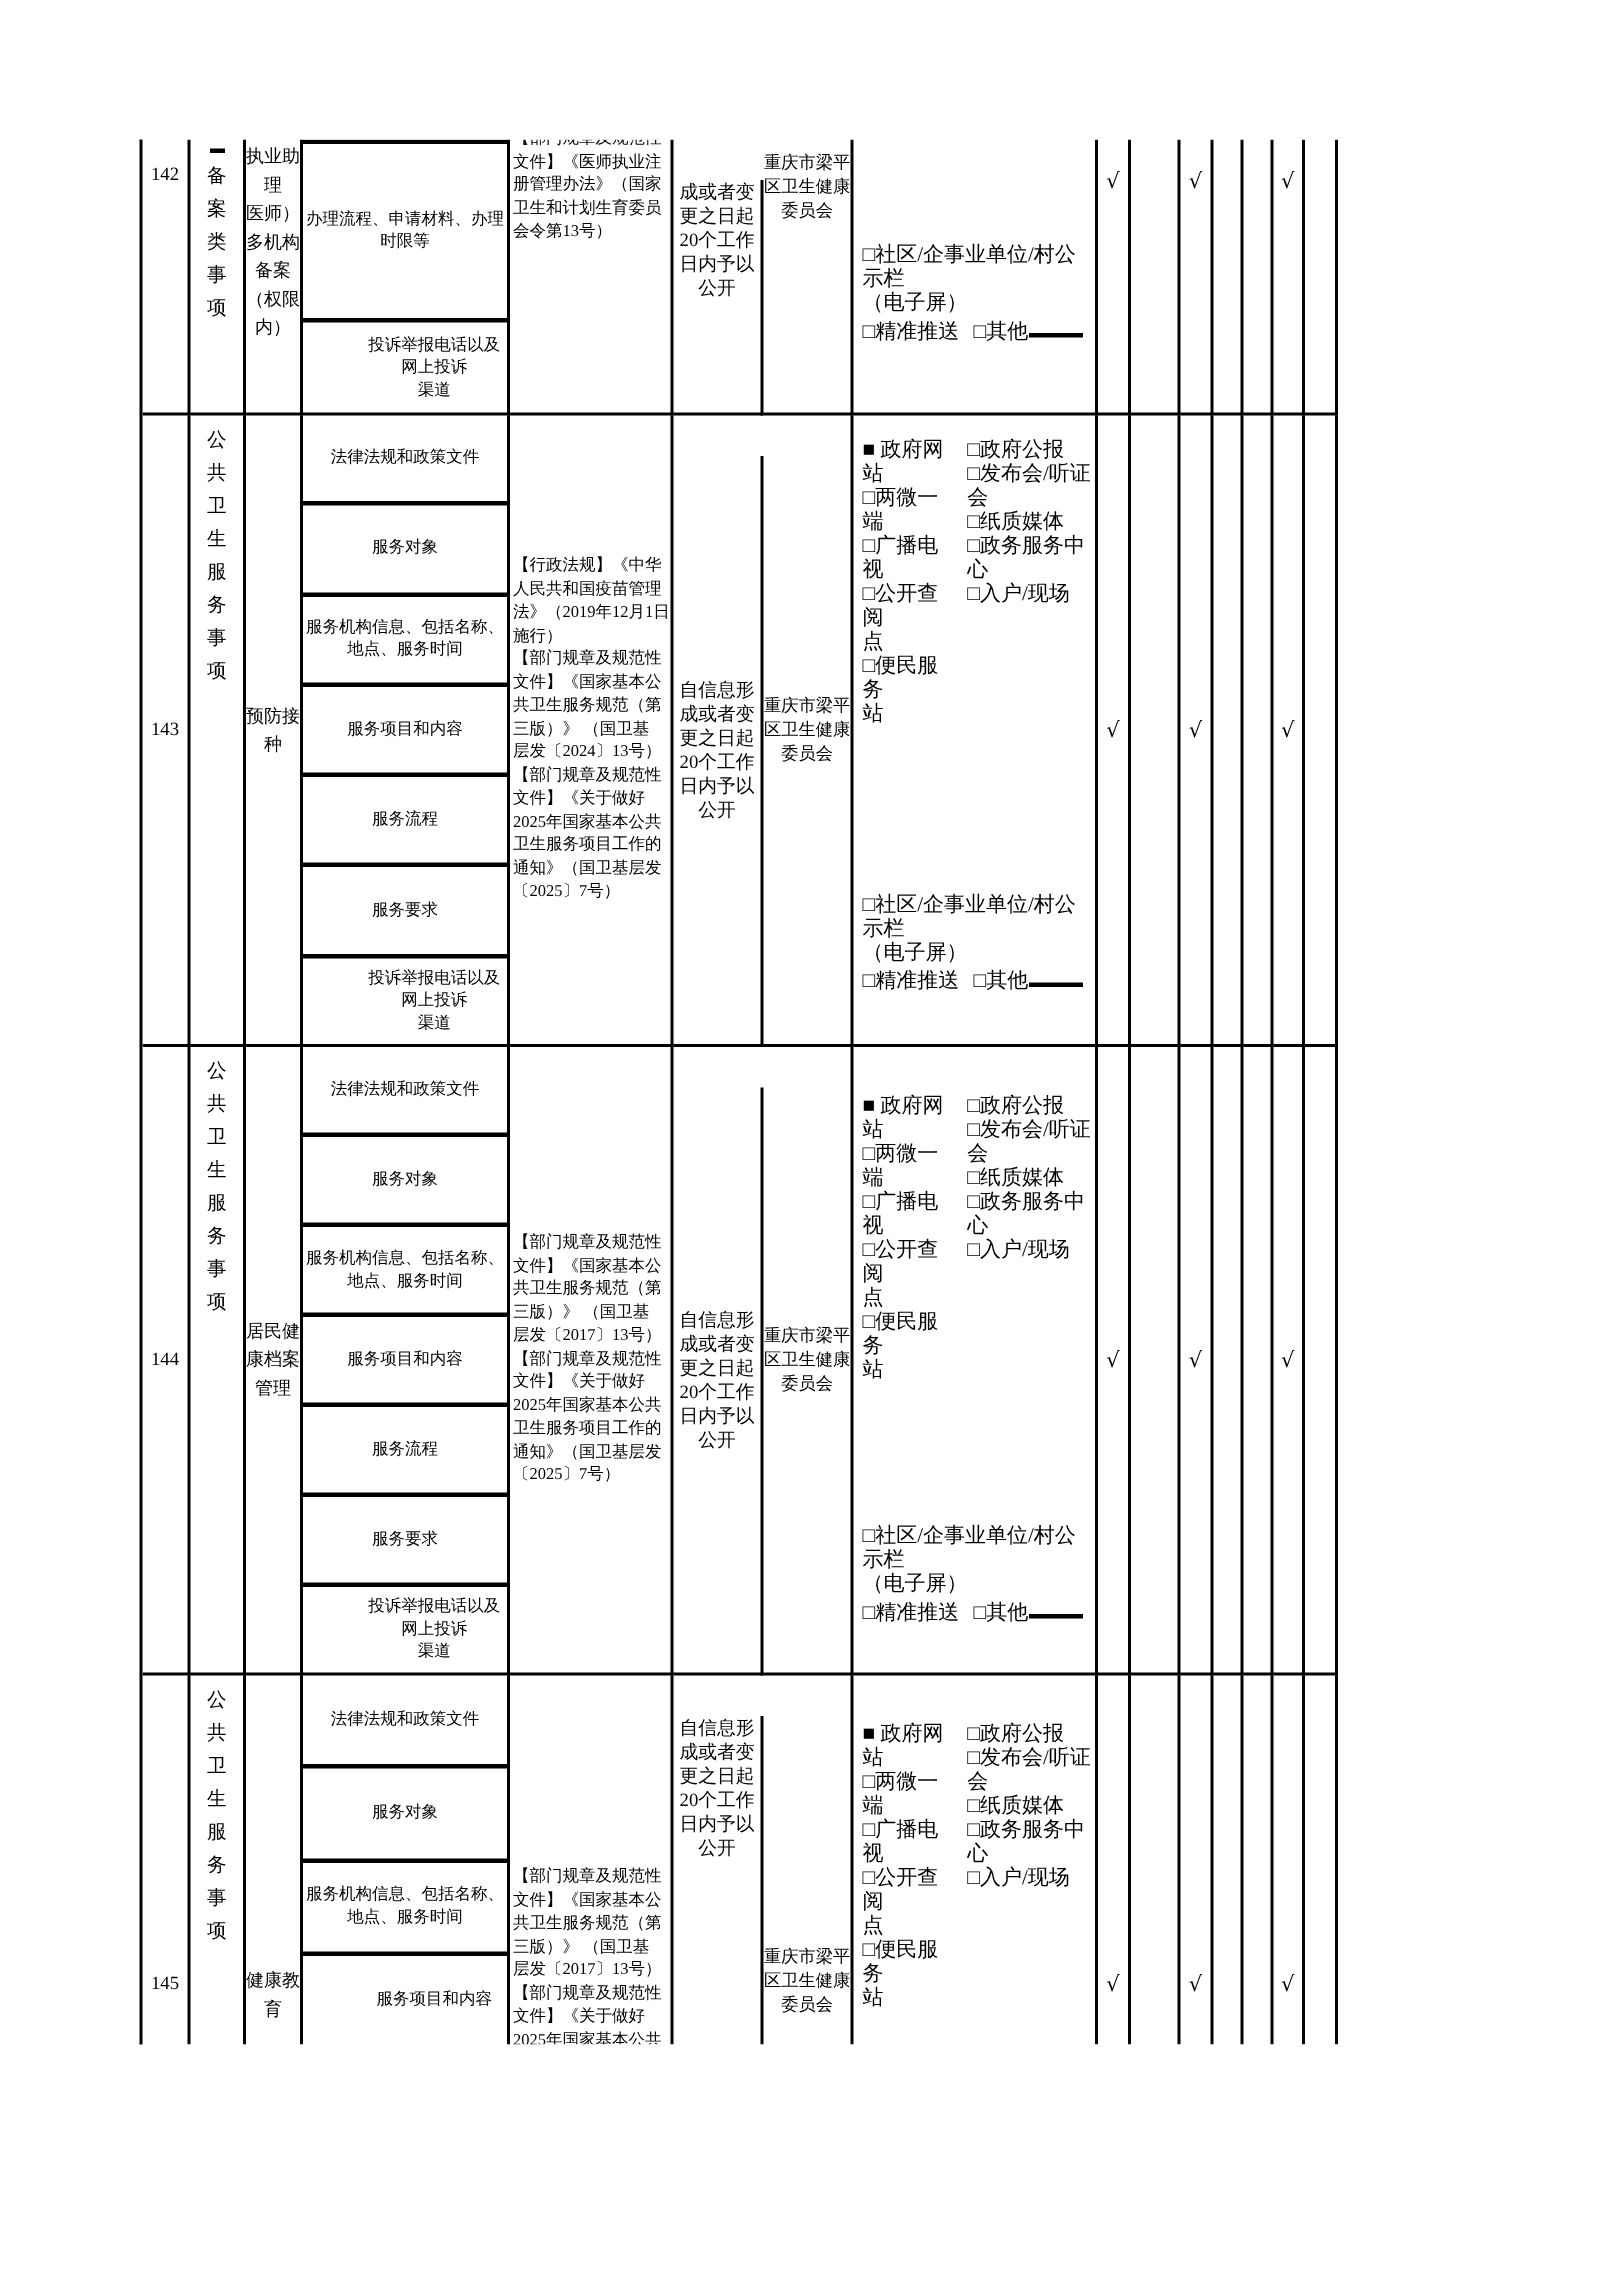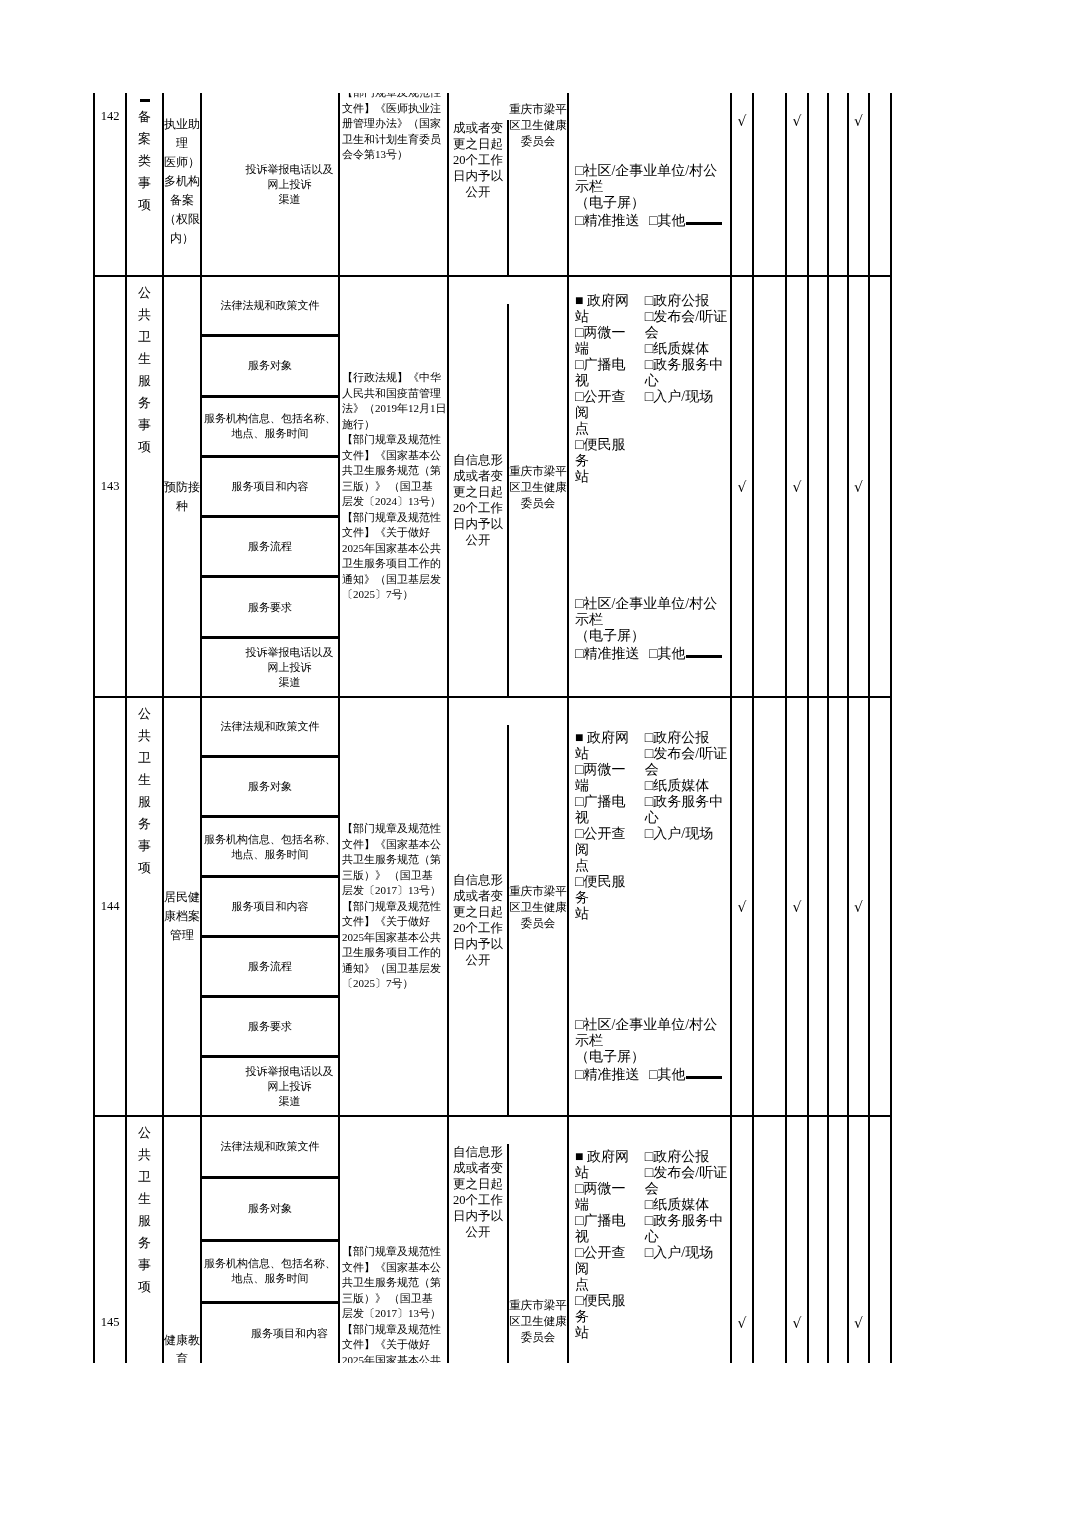--- a/index.html
+++ b/index.html
@@ -25,21 +25,21 @@
 
   .v-top{align-items:flex-start;}
   .pt2{padding-top:2px}.pt8{padding-top:8px}.pt16{padding-top:16px}.pt20{padding-top:20px}
   .pt127{padding-top:127px}.pt163{padding-top:163px}.pt180{padding-top:180px}
   .pt194{padding-top:194px}.pt198{padding-top:198px}
 
   .num{font-size:12.5px;}
   .cat{flex-direction:column;align-items:center;justify-content:flex-start;padding-top:5px;}
   .vert{white-space:pre-line;line-height:22px;font-size:13px;}
   .stub{width:10px;height:3px;background:#000;margin:1px auto 4px auto;}
-  .itemtxt{white-space:pre-line;line-height:19px;font-size:12px;margin-top:20px;}
+  .itemtxt{white-space:pre-line;line-height:19px;font-size:12px;}
 
   .content-col{flex-direction:column;align-items:stretch;padding:0;}
   .sub{
     flex:1;border-bottom:3px solid #000;display:flex;align-items:center;justify-content:center;
     white-space:pre-line;font-size:11px;line-height:15px;text-align:center;padding:0 1px;
     box-sizing:border-box;overflow:hidden;
   }
   .sub:last-child{border-bottom:none;padding-left:40px;}
   .s124{flex:0 0 122px;}
   .btop{border-top:3px solid #000;}
@@ -86,20 +86,22 @@
     <div class="cell item v-top pt2">
       <div class="itemtxt">执业助
 理
 医师）
 多机构
 备案
 （权限
 内）</div>
     </div>
     <div class="cell content-col">
+      <div class="sub s124 btop">办理流程、申请材料、办理
+时限等</div>
       <div class="sub">投诉举报电话以及网上投诉
 渠道</div>
     </div>
     <div class="cell basis v-top">
       <div class="basis-txt clip-top8">【部门规章及规范性
 文件】《医师执业注
 册管理办法》（国家
 卫生和计划生育委员
 会令第13号）</div>
     </div>

